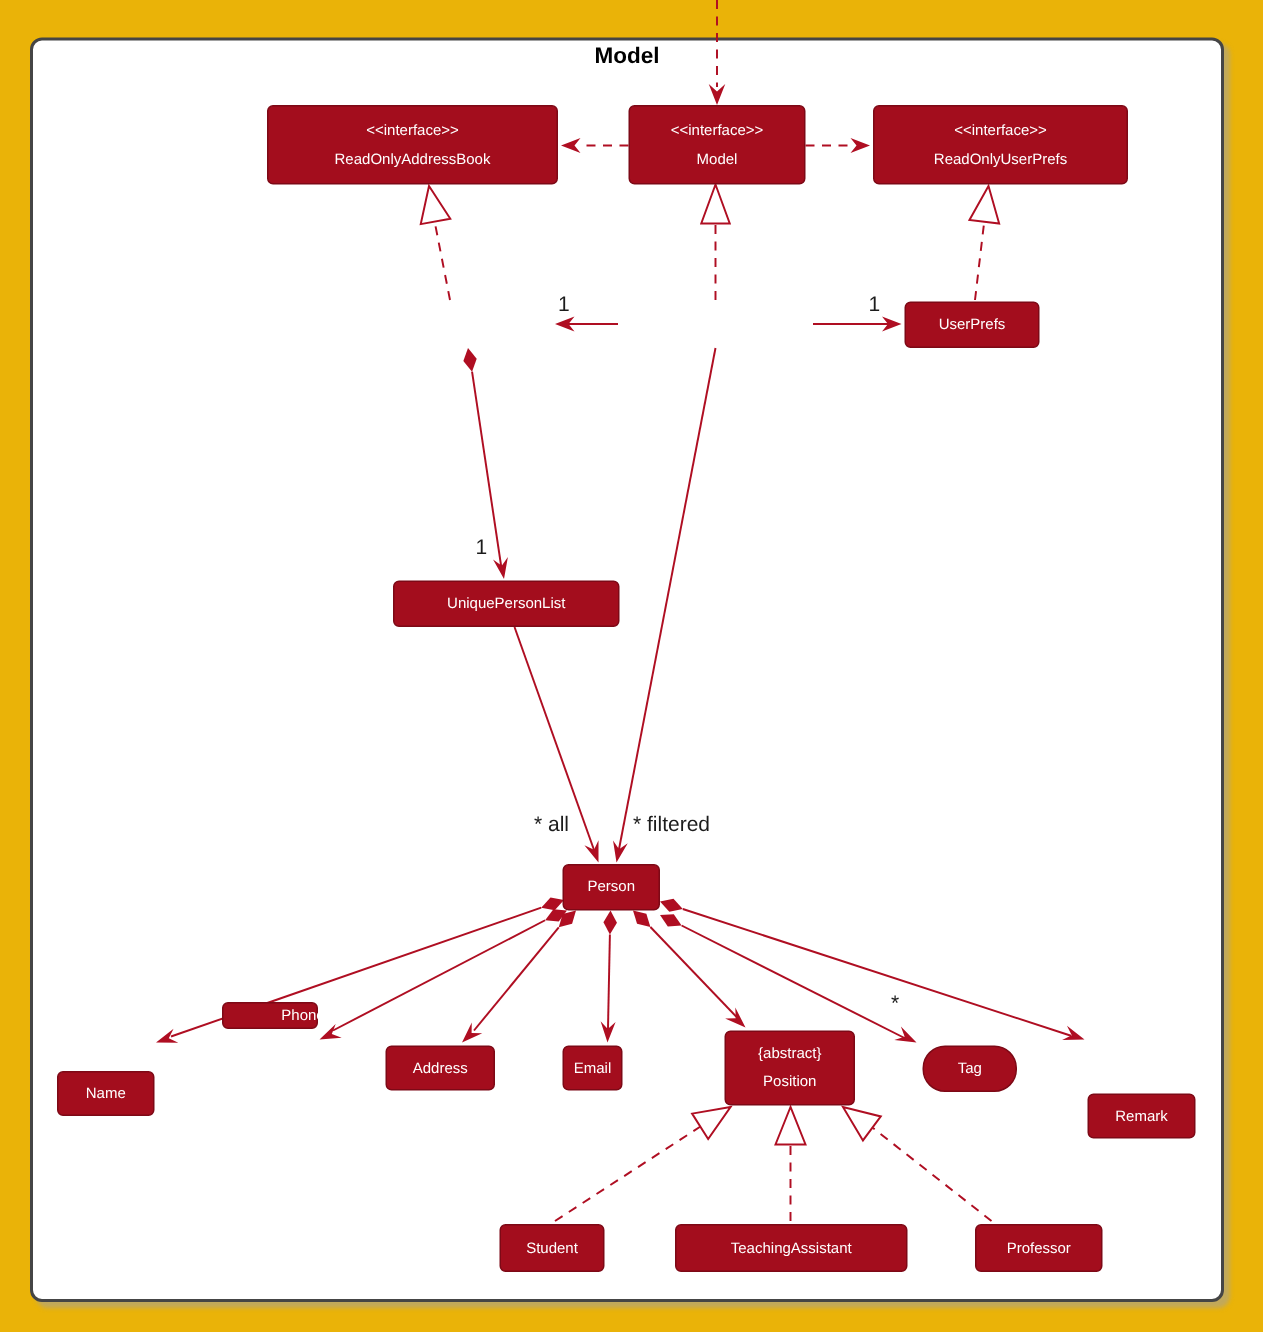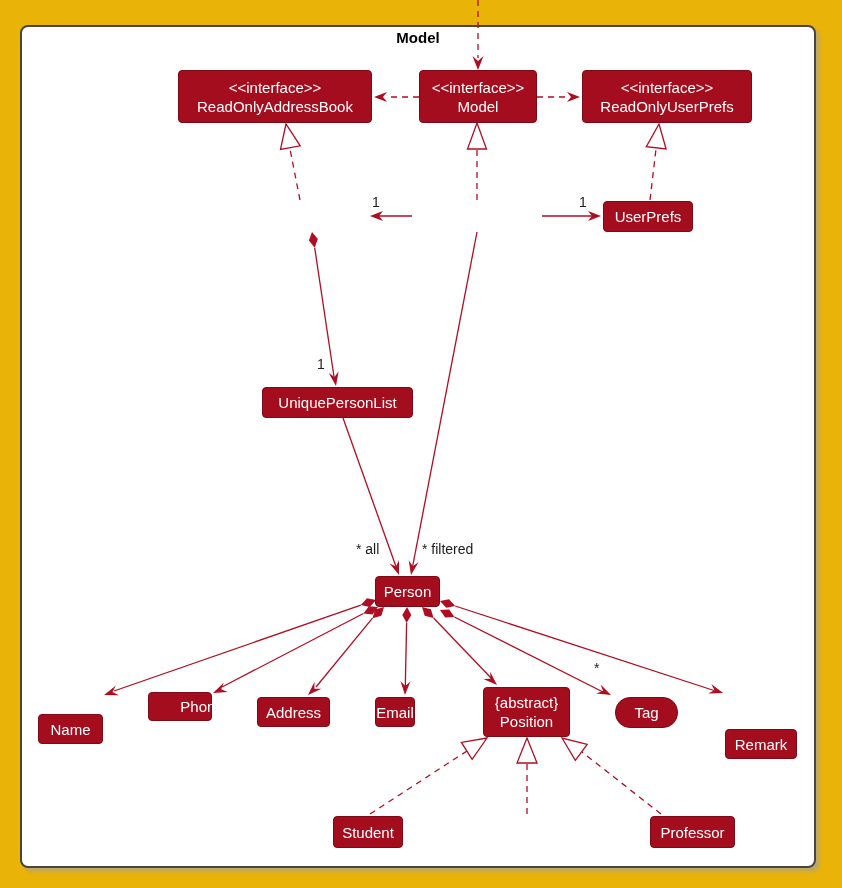--- a/index.html
+++ b/index.html
@@ -28,36 +28,36 @@
   .wire{stroke:var(--line);stroke-width:1.3;fill:none;}
   .dashed{stroke-dasharray:6 5;}
   .dart{fill:var(--line);stroke:none;}
   .hollow{fill:#FFFFFF;stroke:var(--line);stroke-width:1.3;}
   .diamond{fill:var(--line);stroke:none;}
 
   .node{
     position:absolute;background:var(--node-fill);color:var(--node-text);
     border:1px solid var(--node-border);border-radius:4px;
     display:flex;flex-direction:column;align-items:center;justify-content:center;
-    font-size:15px;line-height:19px;white-space:nowrap;box-sizing:border-box;
+    font-size:10px;line-height:19px;white-space:nowrap;box-sizing:border-box;
     text-align:center;
   }
   .mult{position:absolute;color:var(--label);font-size:14px;white-space:nowrap;}
 
   
   #nb-roab     {left:178px;top:70px; width:194px;height:53px;}
   #nb-model    {left:419px;top:70px; width:118px;height:53px;}
   #nb-roup     {left:582px;top:70px; width:170px;height:53px;}
   #nb-ab       {left:252px;top:201px;width:116px;height:31px;}
   #nb-mm       {left:411px;top:201px;width:131px;height:31px;}
   #nb-up       {left:603px;top:201px;width:90px; height:31px;}
   #nb-upl      {left:262px;top:387px;width:151px;height:31px;}
   #nb-person   {left:375px;top:576px;width:65px; height:31px;}
   #nb-name     {left:38px; top:714px;width:65px; height:30px;}
-  #nb-phone    {left:148px;top:692px;width:64px; height:29px;padding-left:44px;}
+  #nb-phone    {left:148px;top:668px;width:64px; height:18px;padding-left:44px;}
   #nb-address  {left:257px;top:697px;width:73px; height:30px;}
   #nb-email    {left:375px;top:697px;width:40px; height:30px;}
   #nb-position {left:483px;top:687px;width:87px; height:50px;}
   #nb-tag      {left:615px;top:697px;width:63px; height:31px;border-radius:15px;}
   #nb-remark   {left:725px;top:729px;width:72px; height:30px;}
   #nb-student  {left:333px;top:816px;width:70px; height:32px;}
   #nb-ta       {left:450px;top:816px;width:155px;height:32px;}
   #nb-prof     {left:650px;top:816px;width:85px; height:32px;}
 
   
@@ -247,20 +247,23 @@
   </div>
 
   <div class="node" id="nb-remark">
     <span>Remark</span>
   </div>
 
   <div class="node" id="nb-student">
     <span>Student</span>
   </div>
 
+  <div class="node" id="nb-ta">
+    <span>TeachingAssistant</span>
+  </div>
 
   <div class="node" id="nb-prof">
     <span>Professor</span>
   </div>
 
   <span class="mult" id="ml-one-ab">1</span>
   <span class="mult" id="ml-one-up">1</span>
   <span class="mult" id="ml-one-upl">1</span>
   <span class="mult" id="ml-all">* all</span>
   <span class="mult" id="ml-filtered">* filtered</span>

